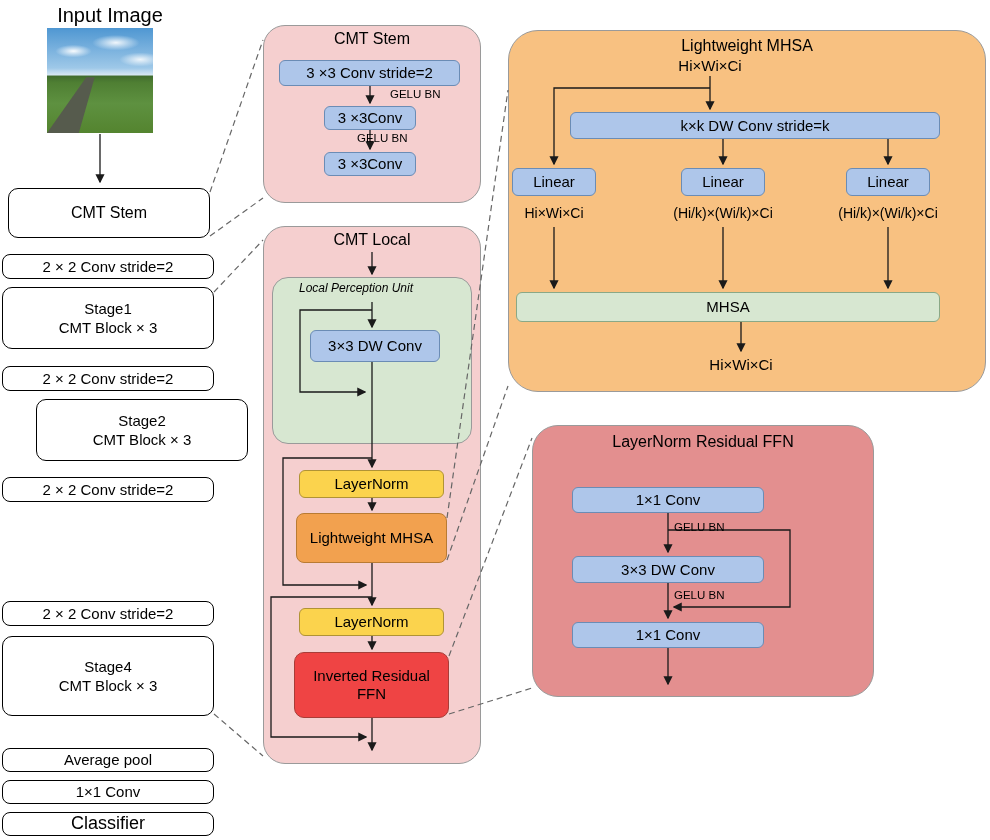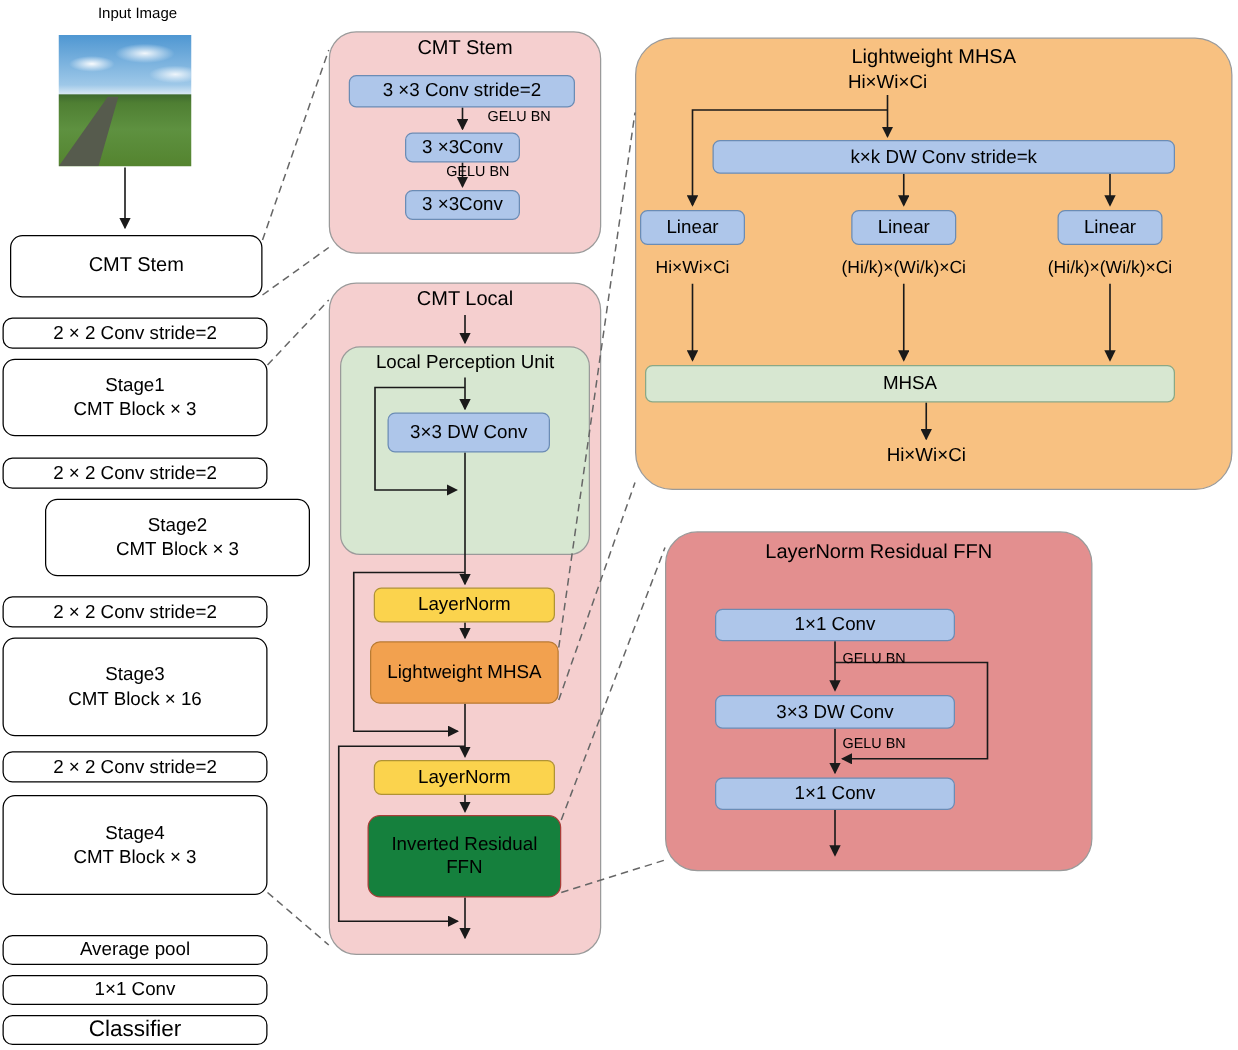--- a/index.html
+++ b/index.html
@@ -20,38 +20,38 @@
   }
   .container { position:absolute; box-sizing:border-box; border:1.2px solid #9a9a9a; z-index:1; }
   .pinkC   { background:#f5cfcf; }
   .greenC  { background:#d7e7d1; border:1.2px solid #9a9a9a; }
   .orangeC { background:#f8c181; }
   .salmonC { background:#e38f8f; }
   .blue    { background:#aec6ea; border:1px solid #6b8cb5; border-radius:6px; font-size:15px; }
   .yellow  { background:#fbd34d; border:1px solid #b09335; border-radius:6px; font-size:15px; }
   .orangeB { background:#f2a14f; border:1px solid #b97b33; border-radius:8px; font-size:15px; }
   .greenB  { background:#d7e7d1; border:1px solid #8aa886; border-radius:6px; font-size:15px; }
-  .redB    { background:#15803d; border:1px solid #a83d38; border-radius:10px; font-size:15px; }
+  .redB    { background:#ef4444; border:1px solid #a83d38; border-radius:10px; font-size:15px; }
   svg.overlay { position:absolute; left:0; top:0; z-index:2; }
   .photo { position:absolute; left:47px; top:28px; width:106px; height:105px; z-index:3; overflow:hidden;
     background:
       radial-gradient(ellipse 26px 9px at 25% 22%, rgba(255,255,255,0.95), rgba(255,255,255,0) 70%),
       radial-gradient(ellipse 34px 11px at 65% 14%, rgba(255,255,255,0.9), rgba(255,255,255,0) 70%),
       radial-gradient(ellipse 30px 10px at 88% 30%, rgba(255,255,255,0.85), rgba(255,255,255,0) 70%),
       linear-gradient(to bottom, #4f97d2 0%, #9ec8e8 38%, #d8e8f4 45%, #3f6b2e 45.5%, #4f7f33 52%, #5e9140 72%, #54842f 100%);
   }
   .photo-path { position:absolute; left:0; top:0; width:100%; height:100%;
     background:#565b4d; clip-path: polygon(0% 100%, 30% 100%, 45% 47%, 37% 47%); }
 </style>
 </head>
 <body>
 
 <div class="canvas">
 
-  <div class="txt" style="left:40px;top:3px;width:140px;font-size:12px;">Input Image</div>
+  <div class="txt" style="left:40px;top:3px;width:140px;font-size:20px;">Input Image</div>
 
   <div class="photo">
     <div class="photo-path"></div>
   </div>
 
   <div class="wbox" style="left:8px;top:188px;width:202px;height:50px;border-radius:10px;font-size:16px;">
     <span>CMT Stem</span>
   </div>
 
   <div class="wbox" style="left:2px;top:254px;width:212px;height:25px;border-radius:8px;font-size:15px;">
@@ -69,24 +69,20 @@
 
   <div class="wbox" style="left:2px;top:399px;width:212px;height:62px;border-radius:10px;font-size:15px;margin-left:34px;">
     <span>Stage2</span>
     <span>CMT Block × 3</span>
   </div>
 
   <div class="wbox" style="left:2px;top:477px;width:212px;height:25px;border-radius:8px;font-size:15px;">
     <span>2 × 2 Conv stride=2</span>
   </div>
 
-  <div class="wbox" style="left:2px;top:510px;width:212px;height:79px;border-radius:10px;font-size:15px;">
-    <span>Stage3</span>
-    <span>CMT Block × 16</span>
-  </div>
 
   <div class="wbox" style="left:2px;top:601px;width:212px;height:25px;border-radius:8px;font-size:15px;">
     <span>2 × 2 Conv stride=2</span>
   </div>
 
   <div class="wbox" style="left:2px;top:636px;width:212px;height:80px;border-radius:10px;font-size:15px;">
     <span>Stage4</span>
     <span>CMT Block × 3</span>
   </div>
 
@@ -116,21 +112,21 @@
   <div class="txt left" style="left:357px;top:132px;width:58px;font-size:11.5px;">GELU BN</div>
 
   <div class="cbox blue" style="left:324px;top:152px;width:92px;height:24px;">
     <span>3 ×3Conv</span>
   </div>
 
   <div class="container pinkC" style="left:263px;top:226px;width:218px;height:538px;border-radius:22px;"></div>
   <div class="txt" style="left:263px;top:230px;width:218px;font-size:16px;">CMT Local</div>
 
   <div class="container greenC" style="left:272px;top:277px;width:200px;height:167px;border-radius:16px;"></div>
-  <div class="txt" style="left:272px;top:281px;width:200px;font-size:15px;">Local Perception Unit</div>
+  <div class="txt" style="left:256px;top:281px;width:200px;font-size:12px;font-style:italic;">Local Perception Unit</div>
 
   <div class="cbox blue" style="left:310px;top:330px;width:130px;height:32px;">
     <span>3×3 DW Conv</span>
   </div>
 
   <div class="cbox yellow" style="left:299px;top:470px;width:145px;height:28px;">
     <span>LayerNorm</span>
   </div>
 
   <div class="cbox orangeB" style="left:296px;top:513px;width:151px;height:50px;">

